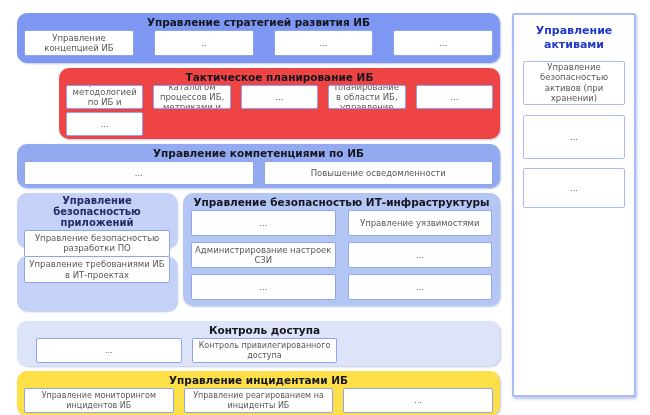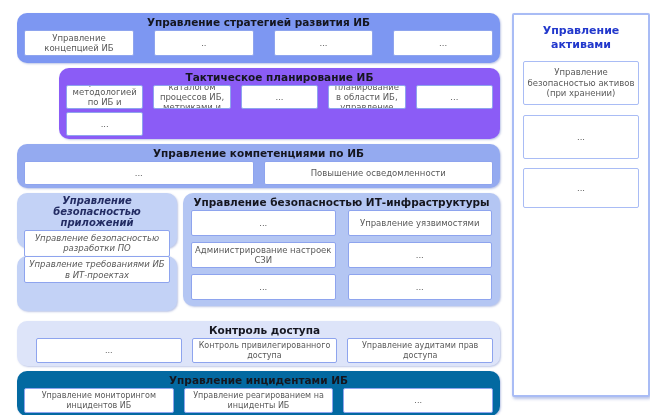--- a/index.html
+++ b/index.html
@@ -18,30 +18,30 @@
           overflow:hidden; }
   
   #b-strategy { background:#7d97f2; height:50px; }
   #b-strategy .box-grid { grid-template-columns:110px 1fr 1fr 1fr; grid-auto-rows:26px; gap:20px; }
   #b-tactical { background:#94aaf0; height:71px; }
   #b-tactical .box-grid { grid-template-columns:repeat(5,1fr); grid-auto-rows:24px; gap:3px 10px; }
   #b-competencies { background:#94aaf0; height:44px; }
   #b-competencies .box-grid { grid-template-columns:repeat(2,1fr); grid-auto-rows:24px; gap:10px; }
   .mid-row { display:flex; gap:6px; margin-bottom:5px; }
   .left-stack { width:160px; display:flex; flex-direction:column; gap:3px; }
-  #b-app, #b-project { background:#c3d2f6; height:55px;font-style:italic; }
+  #b-app, #b-project { background:#c3d2f6; height:55px; }
   #b-app .pbox, #b-project .pbox { margin:0 7px; height:27px; }
   #b-infra { flex:1; background:#b4c6f3; height:113px; }
   #b-infra .box-grid { grid-template-columns:repeat(2,1fr); grid-auto-rows:26px; gap:6px 12px; padding:0 8px; }
   #b-access { background:#dde4f9; height:45px;padding-left:12px; }
   #b-access .box-grid, #b-incidents .box-grid { grid-template-columns:repeat(3,1fr); grid-auto-rows:25px; gap:10px; }
   #b-access .pbox, #b-incidents .pbox { font-size:8px; }
   #b-incidents { background:#dce3fa; height:45px; }
   
-  .right-col { position:absolute; left:512px; top:13px; width:138px; height:384px;
+  .right-col { position:absolute; left:512px; top:13px; width:124px; height:384px;
                background:#ffffff; border:2px solid #a9bcf5; border-radius:2px; box-sizing:border-box;
                box-shadow:1px 2px 3px rgba(120,140,210,.5); }
   .right-title { color:#2238cc; font-weight:bold; font-size:11px; text-align:center;
                  margin:9px 6px 0; line-height:1.3; }
   .right-col .pbox { border-color:#a9bcf5; margin:0 9px; }
   #asset-box-0 { height:44px; margin-top:8px; }
   #asset-box-1 { height:44px; margin-top:10px; }
   #asset-box-2 { height:40px; margin-top:9px; }
 </style>
 </head>
@@ -53,21 +53,21 @@
     <div class="block" id="b-strategy" style="background: rgb(125, 151, 242);">
       <div class="block-title">Управление стратегией развития ИБ</div>
       <div class="box-grid">
         <div class="pbox">Управление концепцией ИБ</div>
         <div class="pbox">..</div>
         <div class="pbox">...</div>
         <div class="pbox">...</div>
       </div>
     </div>
 
-    <div class="block" id="b-tactical" style="background: #8b5cf6; margin-left: 42px;">
+    <div class="block" id="b-tactical" style="background: #ef4444; margin-left: 42px;">
       <div class="block-title">Тактическое планирование ИБ</div>
       <div class="box-grid">
         <div class="pbox">Управление методологией по ИБ и требованиями</div>
         <div class="pbox">Управление каталогом процессов ИБ, метриками и RACI</div>
         <div class="pbox">...</div>
         <div class="pbox">Оперативное планирование в области ИБ, управление проектами</div>
         <div class="pbox">...</div>
         <div class="pbox">...</div>
       </div>
     </div>
@@ -102,25 +102,24 @@
           <div class="pbox">...</div>
         </div>
       </div>
     </div>
 
     <div class="block" id="b-access" style="background: rgb(221, 228, 249);">
       <div class="block-title">Контроль доступа</div>
       <div class="box-grid">
         <div class="pbox">...</div>
         <div class="pbox">Контроль привилегированного доступа</div>
-        <div class="pbox">Управление аудитами прав доступа</div>
       </div>
     </div>
 
-    <div class="block" id="b-incidents" style="background: #0369a1;">
+    <div class="block" id="b-incidents" style="background: #fde047;">
       <div class="block-title">Управление инцидентами ИБ</div>
       <div class="box-grid">
         <div class="pbox">Управление мониторингом инцидентов ИБ</div>
         <div class="pbox">Управление реагированием на инциденты ИБ</div>
         <div class="pbox">...</div>
       </div>
     </div>
 
   </div>
 

